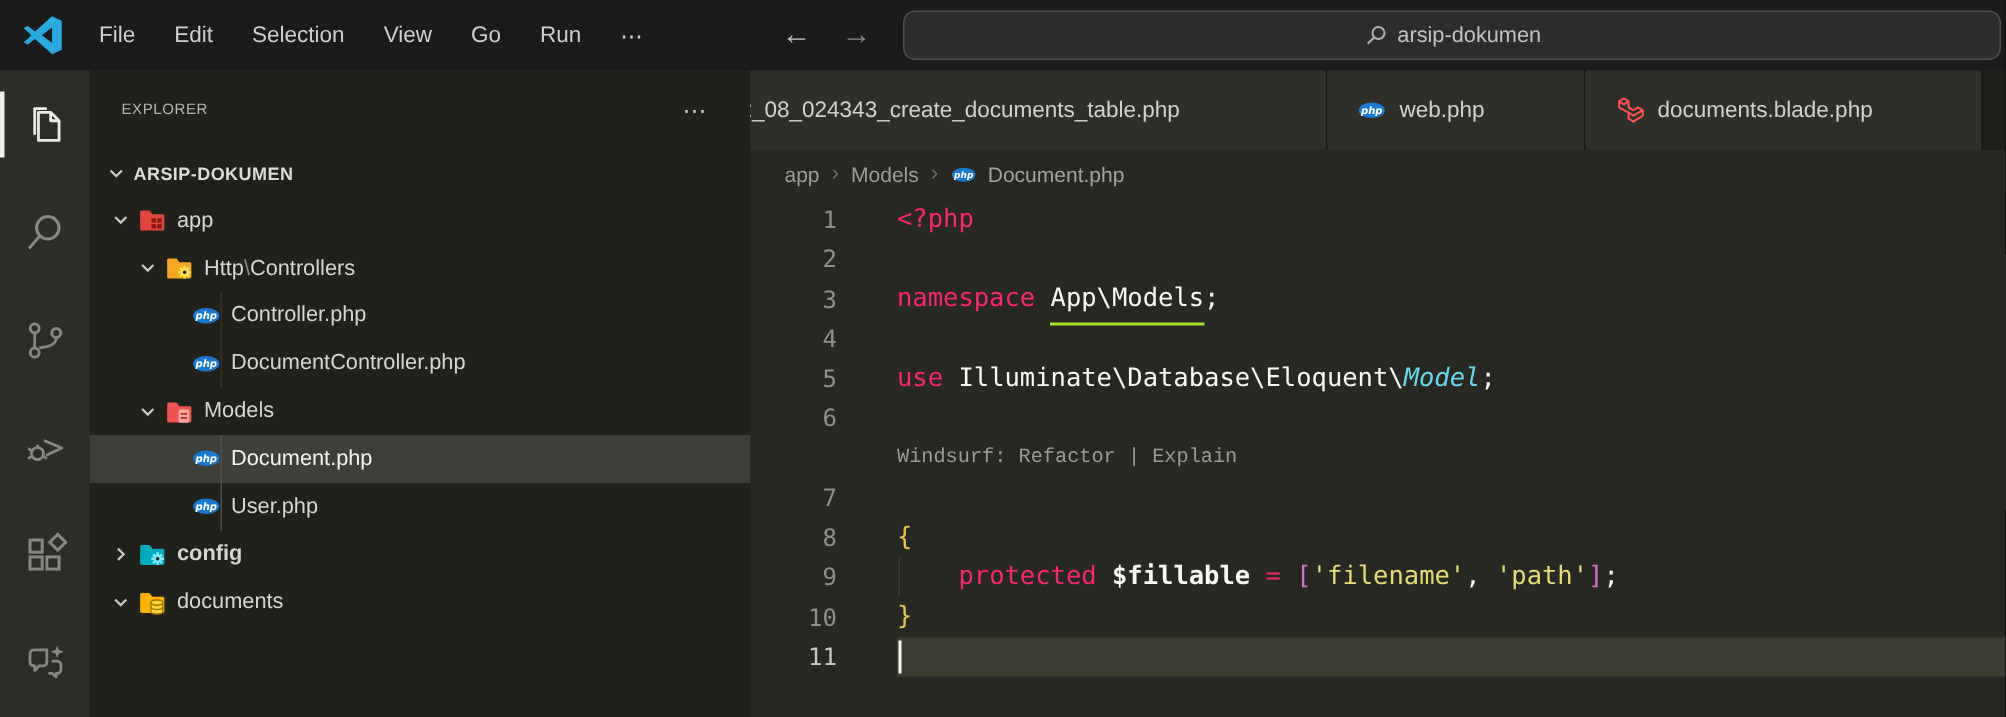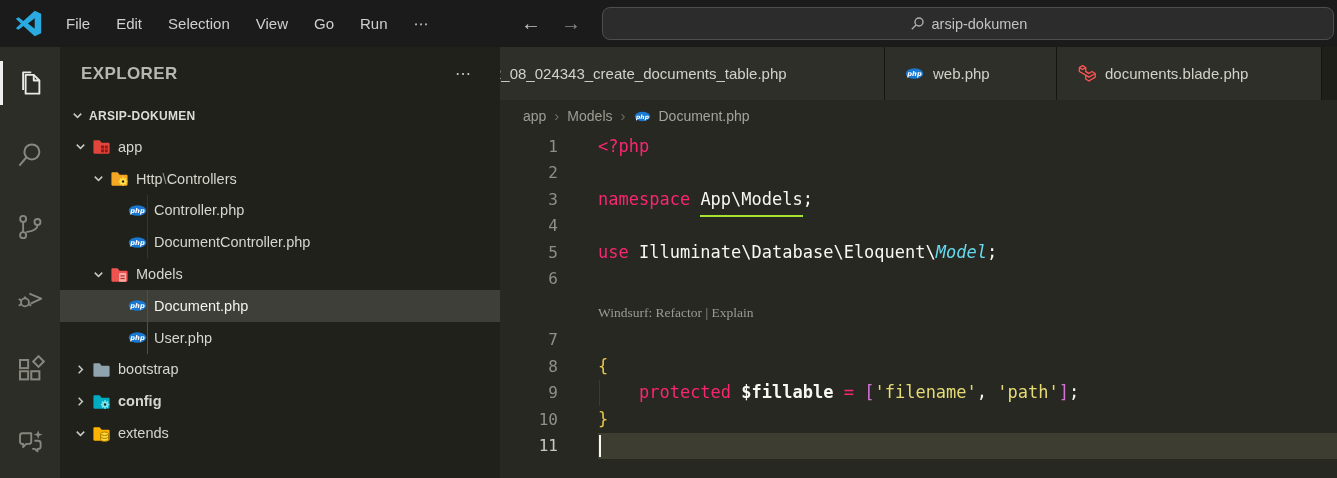--- a/index.html
+++ b/index.html
@@ -25,21 +25,21 @@
   .searchbox .stext { color:#c2c2c2; font-size:14.5px; }
   
   .activitybar { position:absolute; left:0; top:47px; width:60px; bottom:0;
     background:#2c2d26; display:flex; flex-direction:column; }
   .ab-item { position:relative; width:60px; height:76px; display:flex; align-items:center; justify-content:center; }
   .ab-item.active::before { content:""; position:absolute; left:0; top:14px; bottom:14px; width:2.5px; background:#efefef; }
   
   .sidebar { position:absolute; left:60px; top:47px; width:440px; bottom:0;
     background:#20211b; overflow:hidden; }
   .sb-header { height:53px; display:flex; align-items:center; padding-left:21px; }
-  .sb-title { color:#b7b7b1; font-size:17px; letter-spacing:0.4px;font-weight:bold; }
+  .sb-title { color:#b7b7b1; font-size:10px; letter-spacing:0.4px; }
   .sb-actions { margin-left:auto; margin-right:28px; color:#c5c5c0; font-size:16px; letter-spacing:1px; }
   .sb-section { height:31px; display:flex; align-items:center; padding-left:9px; gap:3px; }
   .sb-section-label { color:#dcdcd6; font-size:12px; font-weight:bold; letter-spacing:0.3px; }
   .tree { position:relative; }
   .tree-row { position:relative; height:31.8px; display:flex; align-items:center; color:#d6d6cf; font-size:14.5px; }
   .tree-row.selected { background:#3e3f39; color:#f2f2ee; }
   .tree-chev { width:17px; height:17px; flex:0 0 17px; display:flex; align-items:center; justify-content:center; }
   .tree-icon { width:19px; height:19px; flex:0 0 19px; margin:0 7px 0 3px; display:flex; align-items:center; justify-content:center; }
   .tree-label { white-space:nowrap; }
   .dim-sep { color:#8d8d86; }
@@ -62,21 +62,21 @@
   .bc-file { color:#a4a49d; }
   
   .code { position:absolute; left:0; right:0; top:84px; bottom:0; padding-top:2px;
     font-family:"DejaVu Sans Mono", monospace; font-size:17px; }
   .crow { position:relative; height:26.5px; display:flex; align-items:center; }
   .crow .hl { position:absolute; left:98px; right:0; top:0; bottom:0; background:#3e3d32; }
   .lnum { position:relative; width:98px; flex:0 0 98px; text-align:right; padding-right:40px;
     color:#90908a; font-size:16px; }
   .lnum.active { color:#c8c8c2; }
   .ltext { position:relative; white-space:pre; line-height:1; }
-  .lens { color:#9b9b93; font-family:Liberation Serif, serif; font-size:13.5px; padding-left:98px;margin-top:8px; }
+  .lens { color:#9b9b93; font-family:Liberation Mono, monospace; font-size:13.5px; padding-left:98px; }
   .cursor { position:absolute; left:99px; top:2px; width:2px; height:22px; background:#f8f8f0; }
   .iguide { position:absolute; left:99px; top:0; bottom:0; width:1px; background:#3b3a32; }
   .tk-kw{color:#f92672} .tk-pl{color:#f8f8f2}
   .tk-ty{color:#66d9ef;font-style:italic}
   .tk-cls{color:#a6e22e;border-bottom:2px solid #a6e22e;padding-bottom:1px}
   .tk-clsi{color:#a6e22e;font-style:italic;border-bottom:2px solid #a6e22e;padding-bottom:1px}
   .tk-und{color:#f8f8f2;border-bottom:2px solid #a6e22e;padding-bottom:6px}
   .tk-str{color:#e6db74} .tk-b1{color:#e8c64c} .tk-b2{color:#d670d6}
   .tk-var{color:#f8f8f2;font-weight:600}
 </style>
@@ -273,33 +273,20 @@
         </div>
         <div class="tree-row" style="padding-left: 65px;">
           <span class="tree-icon">
             <svg width="19" height="19" viewBox="0 0 24 24">
               <ellipse cx="12" cy="12" rx="11" ry="6.6" fill="#1878d2"></ellipse>
               <text x="12" y="15" font-size="8.5" font-style="italic" font-weight="bold" fill="#ffffff" text-anchor="middle" font-family="DejaVu Sans, sans-serif">php</text>
             </svg>
           </span>
           <span class="tree-label">User.php</span>
         </div>
-        <div class="tree-row" style="padding-left: 12px;">
-          <span class="tree-chev">
-            <svg width="15" height="15" viewBox="0 0 16 16" fill="none" stroke="#c9c9c4" stroke-width="1.6">
-              <path d="M6 4 l4 4 -4 4"></path>
-            </svg>
-          </span>
-          <span class="tree-icon">
-            <svg width="19" height="19" viewBox="0 0 16 16">
-              <path d="M1.2 2.8 h5.2 l1.7 2.1 H13.9 c.5 0 .9.4.9.9 v7.3 c0 .5-.4.9-.9.9 H2.1 c-.5 0-.9-.4-.9-.9 V3.7 c0-.5.4-.9.9-.9 z" fill="#90a4ae"></path>
-            </svg>
-          </span>
-          <span class="tree-label">bootstrap</span>
-        </div>
         <div class="tree-row" style="padding-left: 12px; font-weight: bold;">
           <span class="tree-chev">
             <svg width="15" height="15" viewBox="0 0 16 16" fill="none" stroke="#c9c9c4" stroke-width="1.6">
               <path d="M6 4 l4 4 -4 4"></path>
             </svg>
           </span>
           <span class="tree-icon">
             <svg width="19" height="19" viewBox="0 0 16 16">
               <path d="M1.2 2.8 h5.2 l1.7 2.1 H13.9 c.5 0 .9.4.9.9 v7.3 c0 .5-.4.9-.9.9 H2.1 c-.5 0-.9-.4-.9-.9 V3.7 c0-.5.4-.9.9-.9 z" fill="#00acc1"></path>
               <g stroke="#7fe7f2" stroke-width="1.4">
@@ -323,21 +310,21 @@
           <span class="tree-icon">
             <svg width="19" height="19" viewBox="0 0 16 16">
               <path d="M1.2 2.8 h5.2 l1.7 2.1 H13.9 c.5 0 .9.4.9.9 v7.3 c0 .5-.4.9-.9.9 H2.1 c-.5 0-.9-.4-.9-.9 V3.7 c0-.5.4-.9.9-.9 z" fill="#ffb300"></path>
               <g fill="#fdd835" stroke="#a87900" stroke-width="0.8">
                 <path d="M7.3 8.2 v5 c0 .8 1.5 1.4 3.3 1.4 s3.3-.6 3.3-1.4 v-5"></path>
                 <ellipse cx="10.6" cy="8.2" rx="3.3" ry="1.5"></ellipse>
                 <path d="M7.3 10.7 c0 .8 1.5 1.4 3.3 1.4 s3.3-.6 3.3-1.4" fill="none"></path>
               </g>
             </svg>
           </span>
-          <span class="tree-label">extends</span>
+          <span class="tree-label">documents</span>
         </div>
         <div class="guide guide-a" style="top: 63.6px; height: 63.6px;"></div>
         <div class="guide guide-b" style="top: 159px; height: 63.6px;"></div>
       </div>
   </div>
 
   <div class="editorgroup">
     <div class="tabbar" id="tabbar">
         <div class="tab tab-clip" style="width: 385px;">
           <span class="tlabel">2_08_024343_create_documents_table.php</span>

